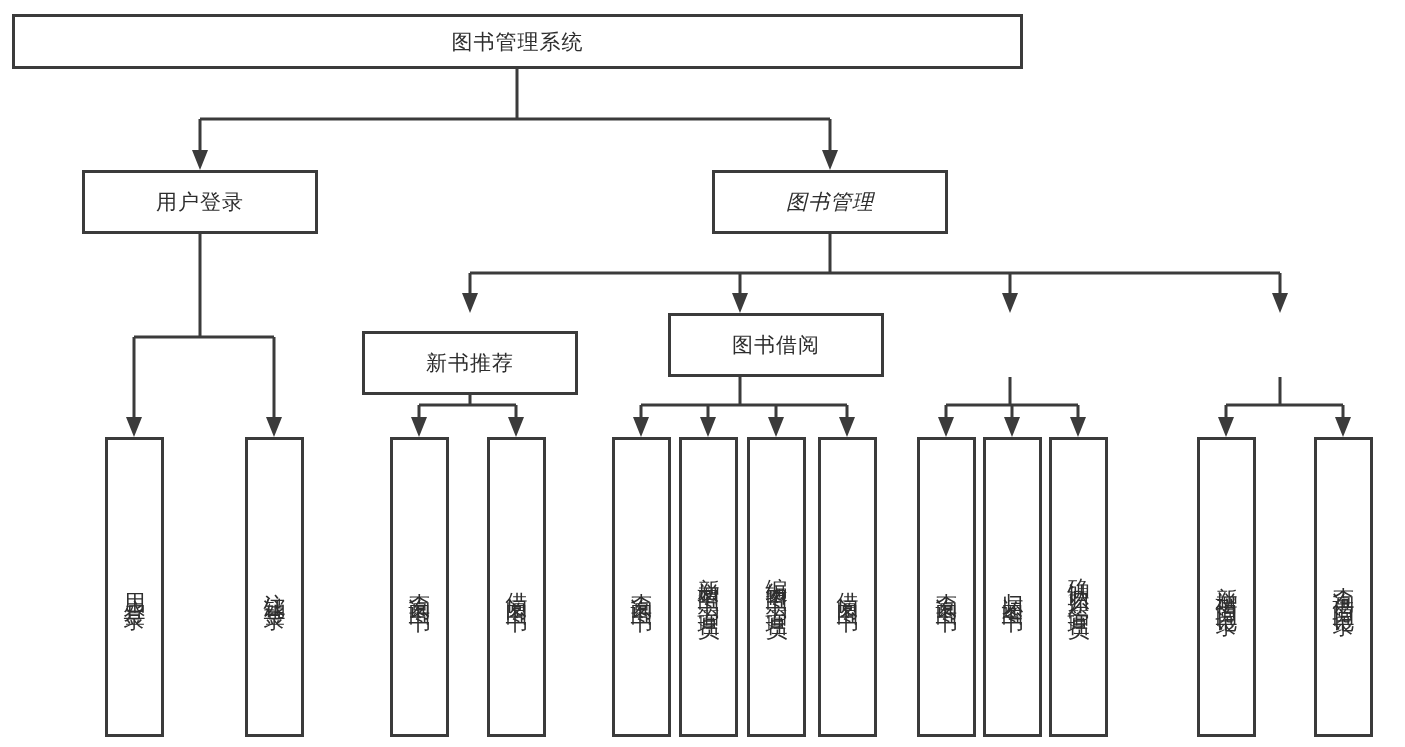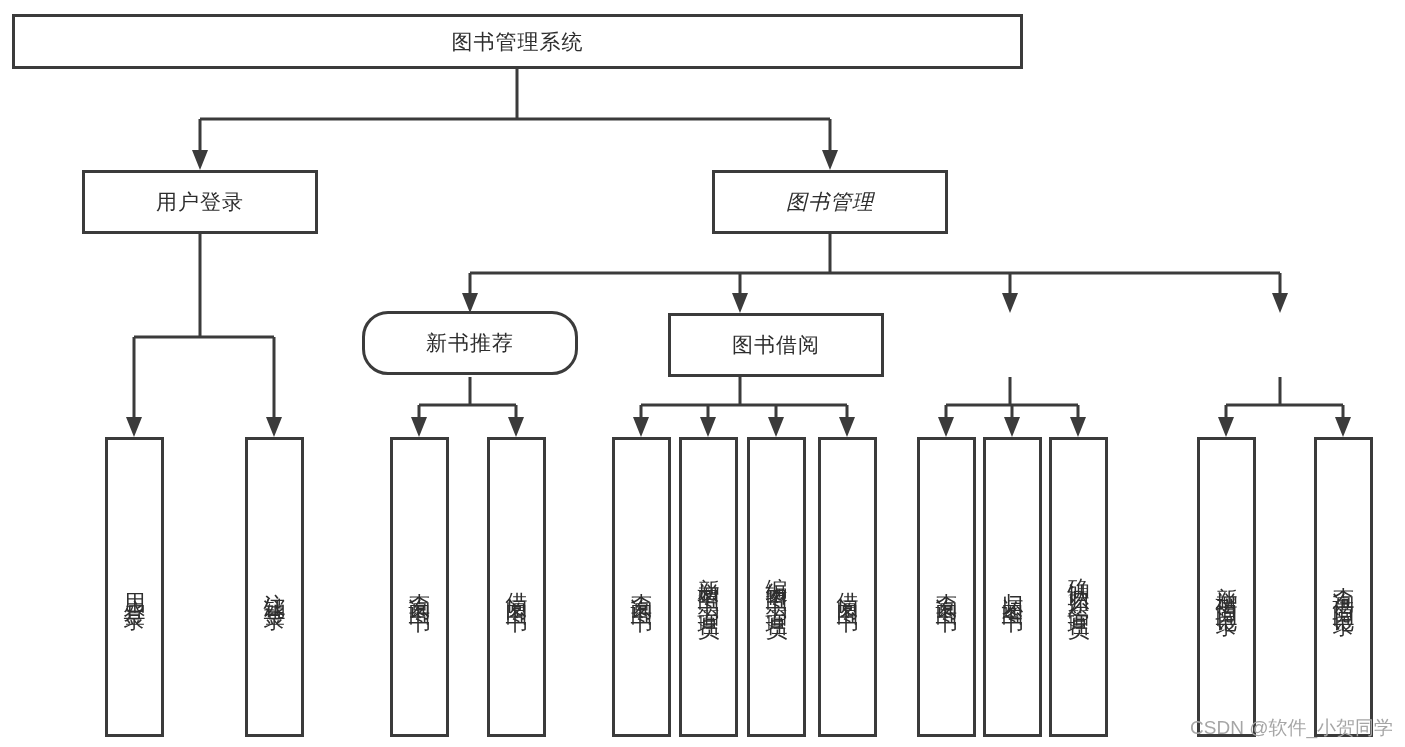--- a/index.html
+++ b/index.html
@@ -54,35 +54,34 @@
   <svg class="wires" width="1405" height="747">
     <path id="wire-lines" class="wire" d="M517 69V119M200 119H830M200 119V154M830 119V154M830 234V273M470 273H1280M470 273V297M740 273V297M1010 273V297M1280 273V297M200 234V337M134 337H274M134 337V421M274 337V421M470 377V405M419 405H516M419 405V421M516 405V421M740 377V405M641 405H847M641 405V421M708 405V421M776 405V421M847 405V421M1010 377V405M946 405H1078M946 405V421M1012 405V421M1078 405V421M1280 377V405M1226 405H1343M1226 405V421M1343 405V421"></path>
     <path id="wire-arrows" class="arrow" d="M192 150L208 150L200 170ZM822 150L838 150L830 170ZM462 293L478 293L470 313ZM732 293L748 293L740 313ZM1002 293L1018 293L1010 313ZM1272 293L1288 293L1280 313ZM126 417L142 417L134 437ZM266 417L282 417L274 437ZM411 417L427 417L419 437ZM508 417L524 417L516 437ZM633 417L649 417L641 437ZM700 417L716 417L708 437ZM768 417L784 417L776 437ZM839 417L855 417L847 437ZM938 417L954 417L946 437ZM1004 417L1020 417L1012 437ZM1070 417L1086 417L1078 437ZM1218 417L1234 417L1226 437ZM1335 417L1351 417L1343 437Z"></path>
   </svg>
 
   <div class="node h" style="left:12px;top:14px;width:1011px;height:55px;">图书管理系统</div>
 
   <div class="node h" style="left:82px;top:170px;width:236px;height:64px;">用户登录</div>
   <div class="node h" style="left:712px;top:170px;width:236px;height:64px;font-style:italic;">图书管理</div>
 
-  <div class="node h" style="left:362px;top:311px;width:216px;height:64px;border-radius:26px;">新书推荐</div>
+  <div class="node h" style="left:362px;top:331px;width:216px;height:64px;">新书推荐</div>
   <div class="node h" style="left:668px;top:313px;width:216px;height:64px;">图书借阅</div>
 
   <div class="node v" style="left:105px;top:437px;width:59px;height:300px;">用户登录</div>
   <div class="node v" style="left:245px;top:437px;width:59px;height:300px;">注销登录</div>
 
   <div class="node v" style="left:390px;top:437px;width:59px;height:300px;">查询图书</div>
   <div class="node v" style="left:487px;top:437px;width:59px;height:300px;">借阅图书</div>
 
   <div class="node v" style="left:612px;top:437px;width:59px;height:300px;">查询图书</div>
   <div class="node v" style="left:679px;top:437px;width:59px;height:300px;">新增图书（管理员）</div>
   <div class="node v" style="left:747px;top:437px;width:59px;height:300px;">编辑图书（管理员）</div>
   <div class="node v" style="left:818px;top:437px;width:59px;height:300px;">借阅图书</div>
 
   <div class="node v" style="left:917px;top:437px;width:59px;height:300px;">查询图书</div>
   <div class="node v" style="left:983px;top:437px;width:59px;height:300px;">归还图书</div>
   <div class="node v" style="left:1049px;top:437px;width:59px;height:300px;">确认归还（管理员）</div>
 
   <div class="node v" style="left:1197px;top:437px;width:59px;height:300px;">新增借阅记录</div>
   <div class="node v" style="left:1314px;top:437px;width:59px;height:300px;">查询借阅记录</div>
 
-  <div class="watermark">CSDN @软件_小贺同学</div>
 </div>
 
 </body></html>

